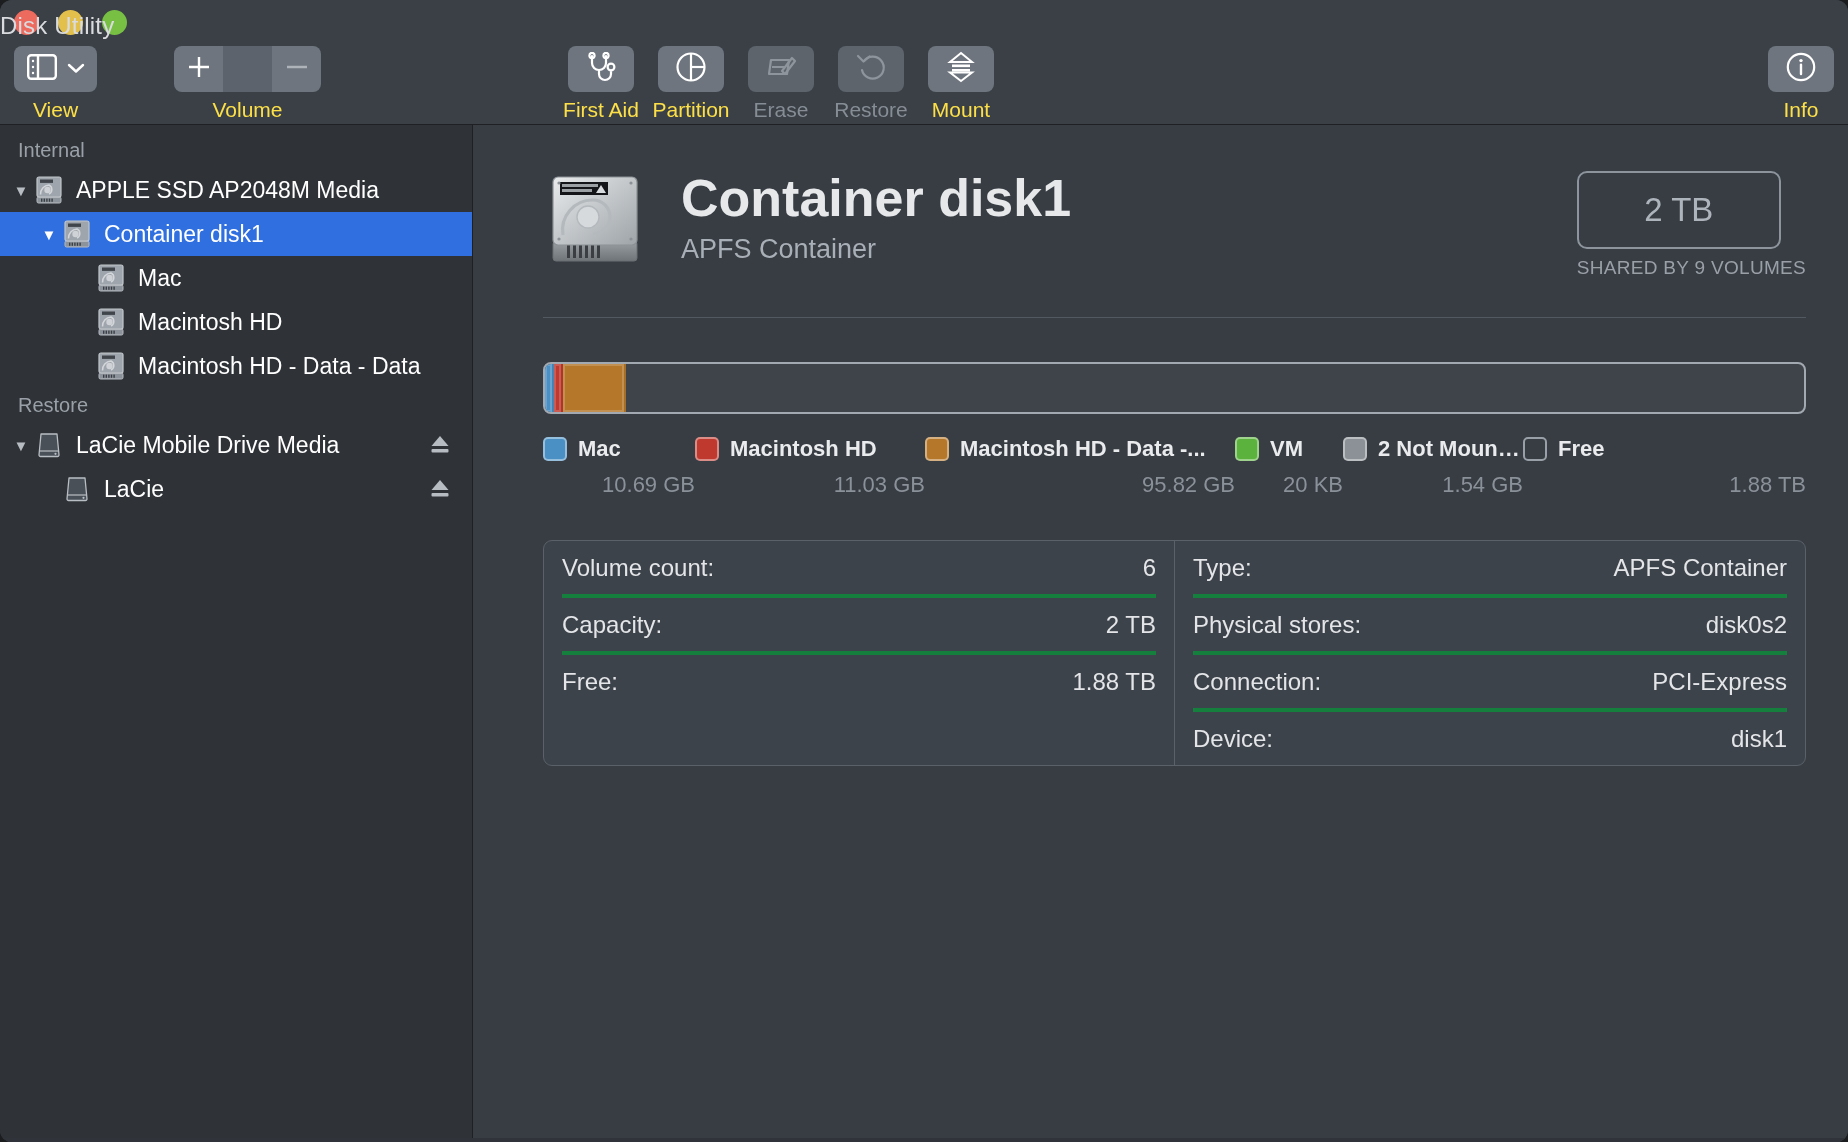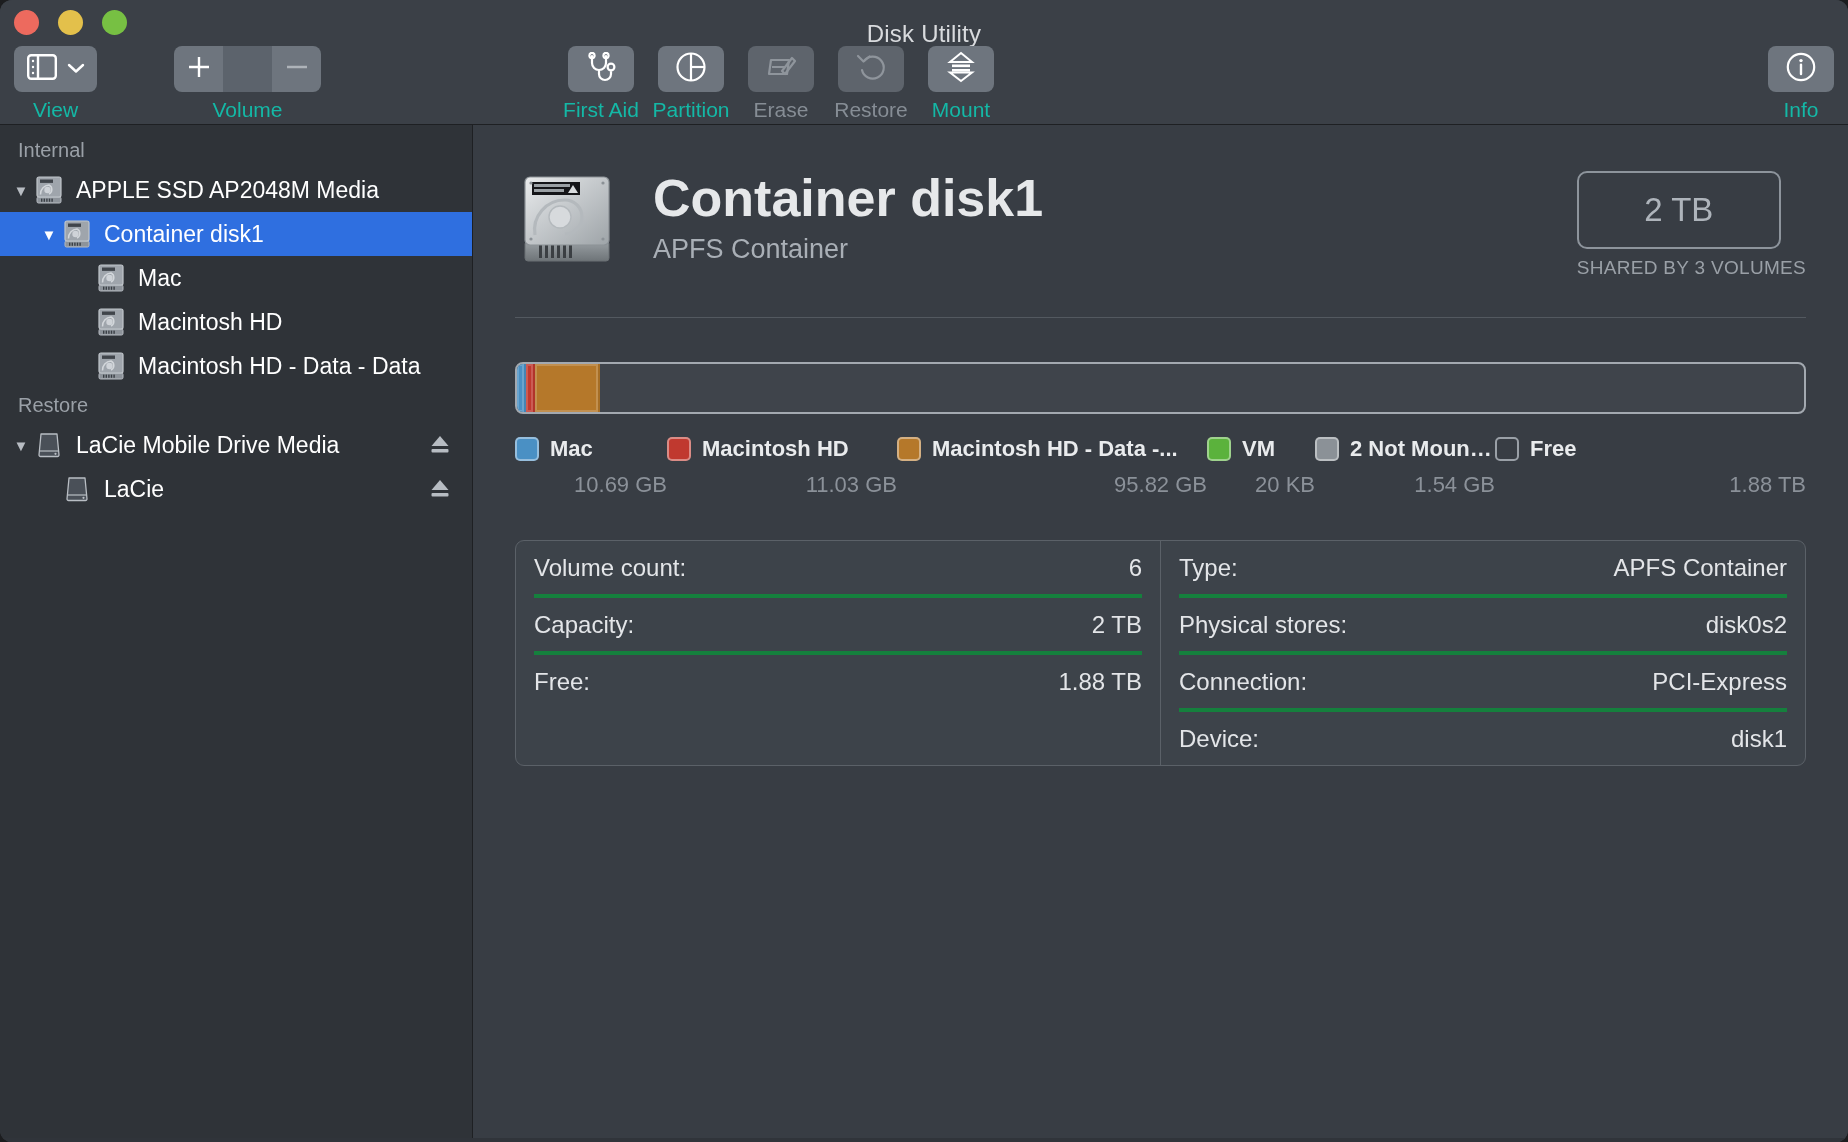--- a/index.html
+++ b/index.html
@@ -28,35 +28,35 @@
   .traffic {
     position: absolute; top: 10px; left: 14px;
     display: flex; gap: 19px;
   }
   .tl-dot { width: 25px; height: 25px; border-radius: 50%; }
   .tl-close { background: #ed6a5e; }
   .tl-min   { background: #e3c04b; }
   .tl-max   { background: #77c043; }
 
   .win-title {
-    position: absolute; top: 20px; left: 0; right: 0;
-    text-align: center;
+    position: absolute; top: 12px; left: 0; right: 0;
+    text-align: left;
     font-size: 24px; color: #d9dbde; letter-spacing: .2px;
   }
 
   .tb-group { position: absolute; top: 46px; }
   .tb-item { display: flex; flex-direction: column; align-items: center; }
   .tb-btn {
     background: #6e757e;
     border-radius: 8px;
     display: flex; align-items: center; justify-content: center;
   }
   .tb-label {
     margin-top: 6px;
-    font-size: 21px; color: #14b8a6; white-space: nowrap;
+    font-size: 21px; color: #fde047; white-space: nowrap;
   }
   .tb-label.dim { color: #868d95; }
 
   
   #view-group { left: 14px; }
   #view-group .tb-btn { width: 83px; height: 46px; gap: 10px; }
   
   #volume-group { left: 174px; }
   .seg {
     display: flex; background: #6e757e; border-radius: 8px; overflow: hidden;
@@ -72,21 +72,21 @@
   #center-group { left: 560px; display: flex; gap: 8px; }
   #center-group .tb-item { width: 82px; }
   #center-group .tb-btn { width: 66px; height: 46px; }
   #center-group .tb-btn.disabled { background: #5e646c; }
 
   
   #info-group { right: 14px; }
   #info-group .tb-btn { width: 66px; height: 46px; }
 
   
-  .body { flex: 1 1 auto; display: flex; min-height: 0; }
+  .body { flex: 1 1 auto; display: flex; min-height: 0; gap: 28px; }
 
   
   .sidebar {
     width: 472px; flex: 0 0 472px;
     background: #2f3338;
     border-right: 1px solid #1e2023;
     padding-top: 8px;
     overflow: hidden;
     position: relative;
   }
@@ -500,21 +500,21 @@
             <circle cx="16" cy="72" r="1.6" fill="#8b9196"></circle>
             <circle cx="88" cy="72" r="1.6" fill="#8b9196"></circle>
           </svg>
         </div>
         <div class="hdr-text">
           <div class="hdr-title">Container disk1</div>
           <div class="hdr-sub">APFS Container</div>
         </div>
         <div class="hdr-cap">
           <div class="cap-box">2 TB</div>
-          <div class="cap-sub">SHARED BY 3 VOLUMES</div>
+          <div class="cap-sub">SHARED BY 9 VOLUMES</div>
         </div>
       </div>
 
       <div class="hrule"></div>
 
       <div class="usagebar" id="usage-bar">
           <div class="useg" title="Mac" style="width: 0.55%; background: rgb(74, 144, 196); box-shadow: rgba(255, 255, 255, 0.18) 0px 0px 0px 2px inset; border-right: 2px solid rgba(0, 0, 0, 0.08);"></div>
           <div class="useg" title="Macintosh HD" style="width: 0.56%; background: rgb(192, 57, 47); box-shadow: rgba(255, 255, 255, 0.18) 0px 0px 0px 2px inset; border-right: 2px solid rgba(0, 0, 0, 0.08);"></div>
           <div class="useg" title="Macintosh HD - Data -..." style="width: 4.9%; background: rgb(181, 120, 42); box-shadow: rgba(255, 255, 255, 0.18) 0px 0px 0px 2px inset; border-right: 2px solid rgba(0, 0, 0, 0.08);"></div>
           <div class="useg" title="Free" style="width: 94%; background: transparent;"></div>

